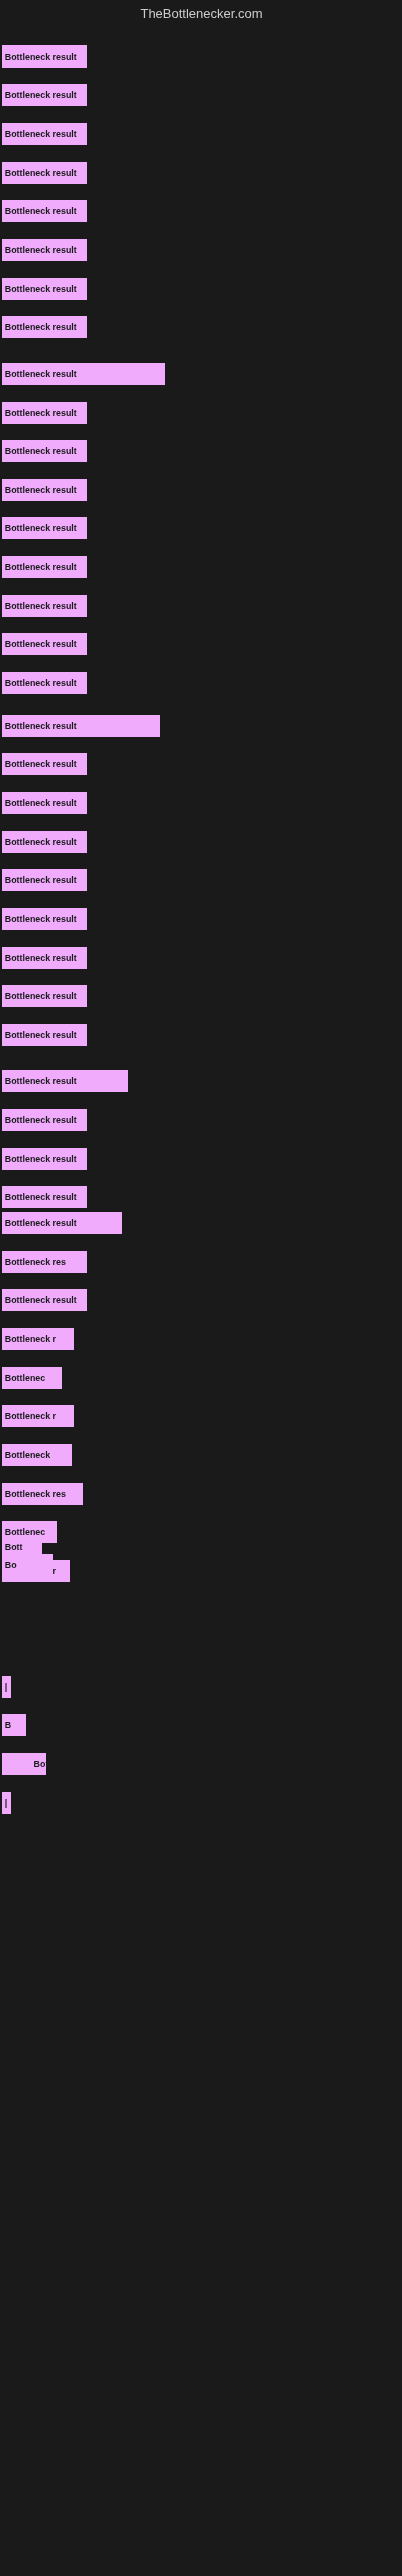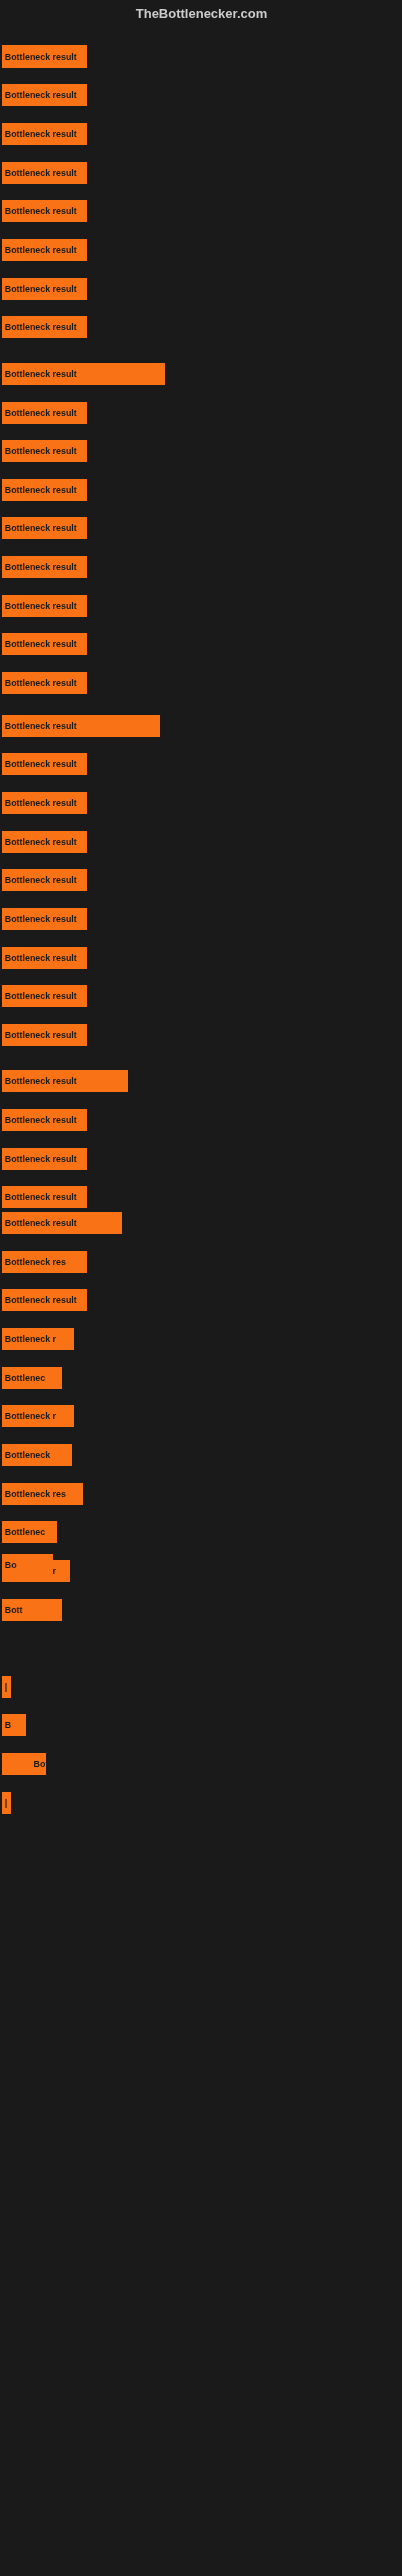--- a/index.html
+++ b/index.html
@@ -14,35 +14,35 @@
       background-color: #1a1a1a;
       font-family: Arial, sans-serif;
       position: relative;
     }
 
     .site-title {
       text-align: center;
       color: #cccccc;
       font-size: 13px;
       padding: 6.4px 0;
-      font-weight: bold;
+      font-weight: normal;
     }
 
     .chart-area {
       position: relative;
       width: 403px;
       height: 2496px;
       background-color: #1a1a1a;
     }
 
     .bar-item {
       position: absolute;
       left: 1.6px;
       height: 22.5px;
-      background-color: #f97316;
+      background-color: #f0abfc;
       display: flex;
       align-items: center;
       padding-left: 3.2px;
       overflow: hidden;
     }
 
     .bar-label {
       color: #1a1a1a;
       font-size: 8.9px;
       font-weight: bold;
@@ -170,21 +170,21 @@
     </div>
     <div class="bar-item" style="top: 1455px; width: 81px;">
       <span class="bar-label">Bottleneck res</span>
     </div>
     <div class="bar-item" style="top: 1493px; width: 55px;">
       <span class="bar-label">Bottlenec</span>
     </div>
     <div class="bar-item" style="top: 1532px; width: 68px;">
       <span class="bar-label">Bottleneck r</span>
     </div>
-    <div class="bar-item" style="top: 1571px; width: 60px;">
+    <div class="bar-item" style="top: 1508px; width: 40px;">
       <span class="bar-label">Bott</span>
     </div>
     <div class="bar-item" style="top: 1526px; width: 51px;">
       <span class="bar-label">Bo</span>
     </div>
     <div class="bar-item" style="top: 1648px; width: 9.7px;">
       <span class="bar-label">|</span>
     </div>
     <div class="bar-item" style="top: 1686px; width: 24px;">
       <span class="bar-label">B</span>

